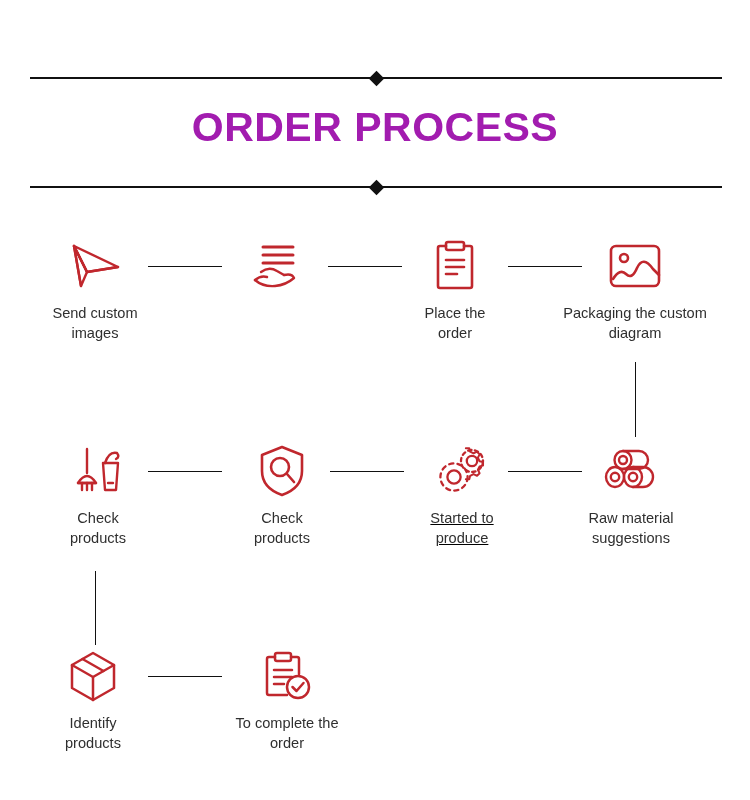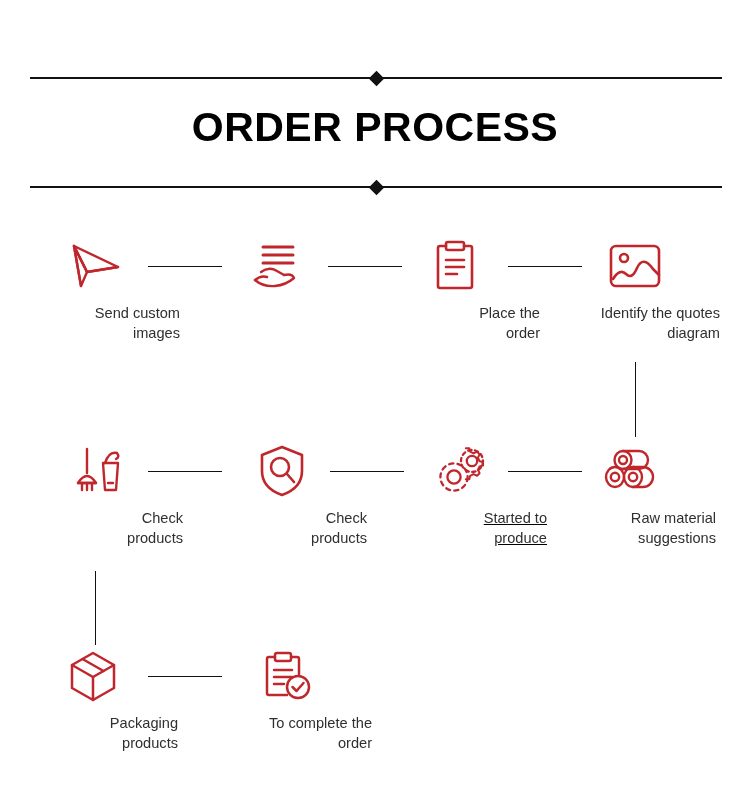--- a/index.html
+++ b/index.html
@@ -53,21 +53,21 @@
   }
   .page-title {
     position: absolute;
     left: 0;
     top: 104px;
     width: 750px;
     text-align: center;
     font-size: 41px;
     font-weight: bold;
     letter-spacing: 0.5px;
-    color: #000000;
+    color: #a21caf;
     font-family: "Liberation Sans", "DejaVu Sans", sans-serif;
   }
 
   
   .flow {
     position: absolute;
     left: 0;
     top: 215px;
     width: 750px;
     height: 585px;
@@ -80,21 +80,21 @@
   }
   .row.r1 { top: 20px; }
   .row.r2 { top: 225px; }
   .row.r3 { top: 430px; }
 
   .node {
     position: absolute;
     top: 0;
     width: 170px;
     margin-left: -85px;
-    text-align: right;
+    text-align: center;
   }
   .icon-box {
     height: 62px;
     display: flex;
     align-items: center;
     justify-content: center;
   }
   .icon-box svg { display: block; }
   .node-label {
     margin-top: 6px;
@@ -199,21 +199,21 @@
       <div class="node" style="left:635px;">
         <div class="icon-box">
           <svg width="54" height="46" viewBox="0 0 54 46">
             <g fill="none" stroke="#C0272D" stroke-width="2.6" stroke-linejoin="round" stroke-linecap="round">
               <rect x="3" y="3" width="48" height="40" rx="5"></rect>
               <circle cx="16" cy="15" r="4"></circle>
               <path d="M5 36 q7 -11 13 -5 q6 6 11 -6 q6 -13 16 1 q3 3 6 6"></path>
             </g>
           </svg>
         </div>
-        <div class="node-label">Identify the quotes
+        <div class="node-label">Packaging the custom
 diagram</div>
       </div>
 
     </div>
 
     <div class="v-conn" style="left:635px; top:147px; height:75px;"></div>
 
     <div class="row r2">
 
       <div class="h-conn" style="left:508px; width:74px;"></div>
@@ -303,21 +303,21 @@
         <div class="icon-box">
           <svg width="50" height="52" viewBox="0 0 50 52">
             <g fill="none" stroke="#C0272D" stroke-width="2.5" stroke-linejoin="round" stroke-linecap="round">
               <path d="M25 3 L46 15 V38 L25 50 L4 38 V15 Z"></path>
               <path d="M4 15 L25 27 L46 15"></path>
               <path d="M25 27 V50"></path>
               <path d="M14.5 9 L35.5 21"></path>
             </g>
           </svg>
         </div>
-        <div class="node-label">Packaging
+        <div class="node-label">Identify
 products</div>
       </div>
 
       <div class="node" style="left:287px;">
         <div class="icon-box">
           <svg width="52" height="52" viewBox="0 0 52 52">
             <g fill="none" stroke="#C0272D" stroke-width="2.5" stroke-linejoin="round" stroke-linecap="round">
               <path d="M14 7 H8 a2 2 0 0 0 -2 2 V43 a2 2 0 0 0 2 2 H26"></path>
               <path d="M30 7 H36 a2 2 0 0 1 2 2 V24"></path>
               <rect x="14" y="3" width="16" height="8" rx="2"></rect>

